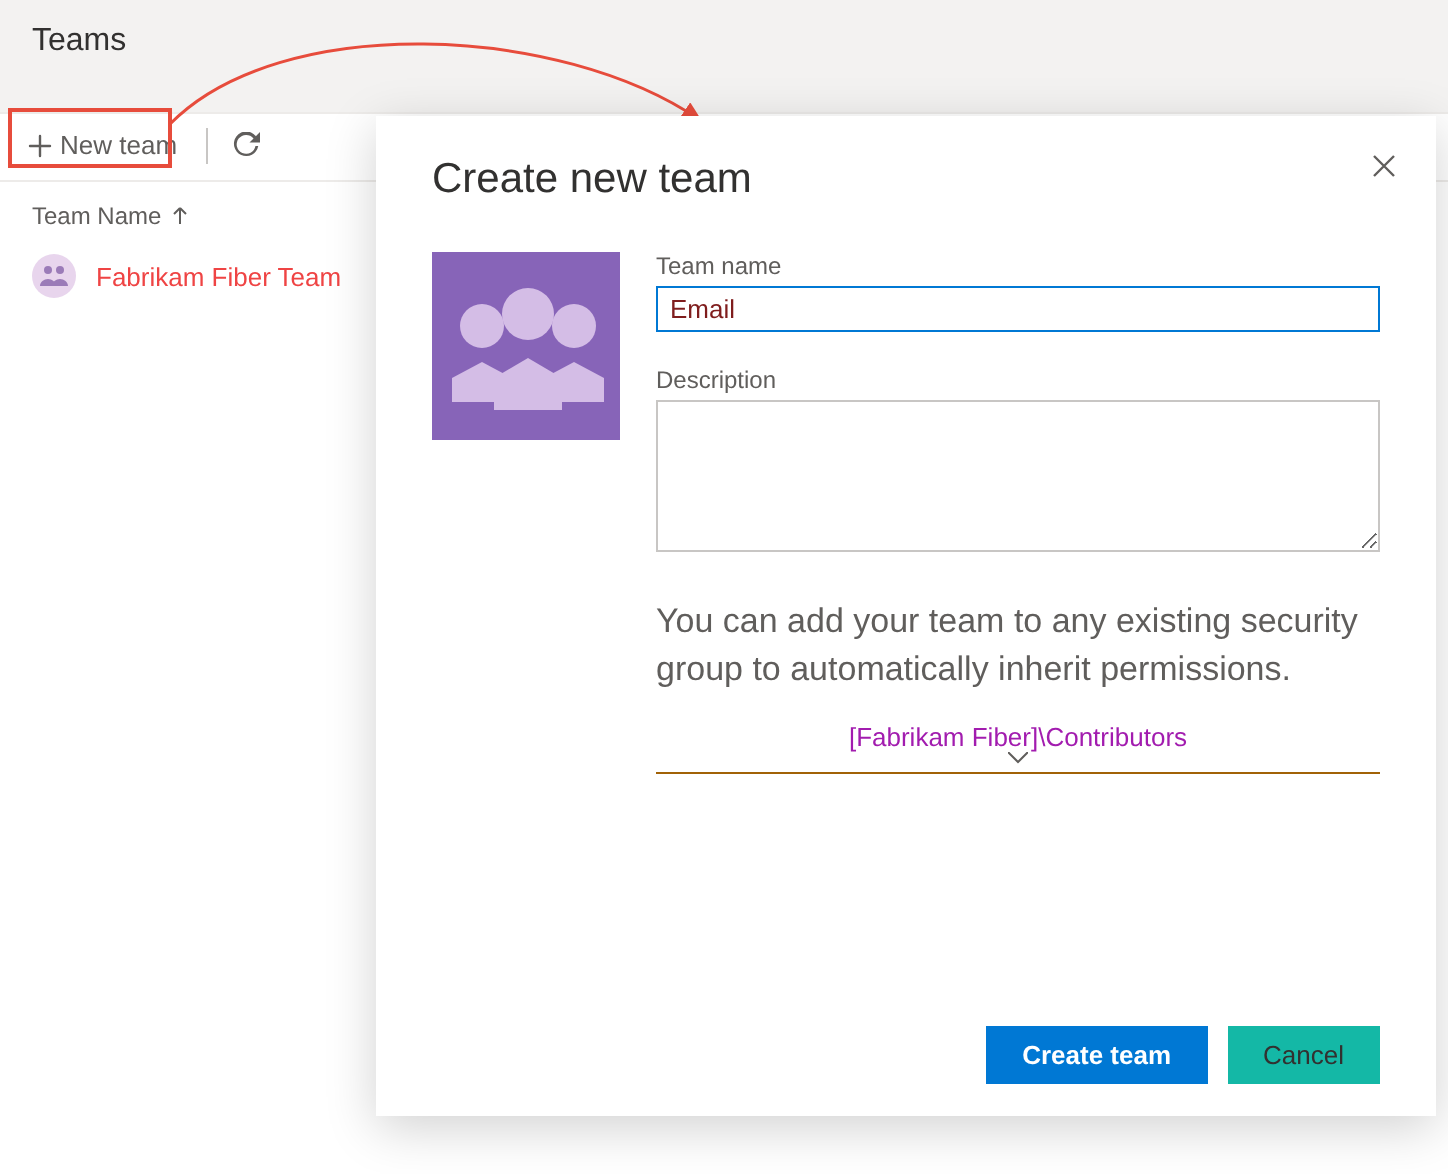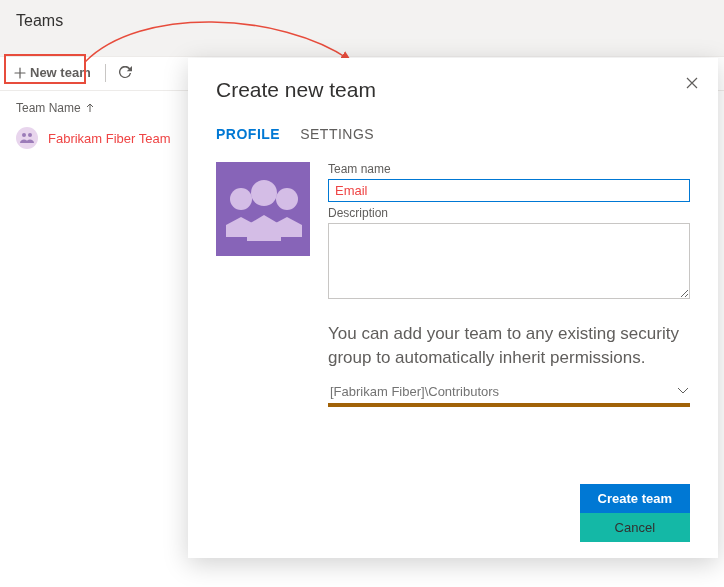--- a/index.html
+++ b/index.html
@@ -34,21 +34,20 @@
     .new-team-btn {
       display: inline-flex;
       align-items: center;
       gap: 4px;
       background: transparent;
       border: none;
       color: #605e5c;
       font-size: 13px;
       padding: 4px 6px;
       cursor: pointer;
-      font-weight: bold;
     }
     .new-team-highlight {
       border: 2px solid #e74c3c;
       padding: 10px 4px;
       position: absolute;
       left: 4px;
       top: 54px;
       width: 82px;
       height: 30px;
       pointer-events: none;
@@ -153,29 +152,29 @@
       flex-shrink: 0;
     }
     .form-fields {
       flex: 1;
     }
     .field-label {
       font-size: 12px;
       color: #605e5c;
       margin-bottom: 3px;
     }
-    .field-label.mt { margin-top: 4px; }
+    .field-label.mt { margin-top: 17px; }
     .text-input {
       width: 100%;
       border: 1px solid #0078d4;
       outline: none;
       padding: 3px 6px;
       font-size: 13px;
       font-family: inherit;
-      color: #ef4444;
+      color: #7f1d1d;
     }
     .desc-input {
       width: 100%;
       height: 76px;
       border: 1px solid #c8c6c4;
       resize: both;
       padding: 4px 6px;
       font-size: 13px;
       font-family: inherit;
       overflow: auto;
@@ -183,36 +182,37 @@
     .perm-block { margin-top: 20px; }
     .perm-desc {
       font-size: 17px;
       color: #605e5c;
       line-height: 1.4;
       margin-bottom: 10px;
     }
     .perm-select {
       width: 100%;
       border: none;
-      border-bottom: 4px solid #a16207;
+      border-bottom: 1px solid #a16207;
       padding: 4px 2px;
       font-size: 13px;
-      color: #737373;
+      color: #a21caf;
       background: transparent;
       display: flex;
       justify-content: space-between;
       align-items: center;
       cursor: pointer;
+      flex-direction: column;
     }
     .dialog-footer {
       position: absolute;
       bottom: 16px;
       right: 28px;
       display: flex;
-      flex-direction: column;
+      gap: 10px;
     }
     .btn {
       font-size: 13px;
       padding: 7px 18px;
       border: none;
       cursor: pointer;
       font-family: inherit;
     }
     .btn-primary {
       background: #0078d4;
@@ -286,24 +286,20 @@
 </svg>
 
 <div class="dialog">
   <button class="close-btn">
     <svg width="12" height="12" viewBox="0 0 12 12">
         <path d="M1 1l10 10M11 1L1 11" stroke="#605e5c" stroke-width="1.2"></path>
       </svg>
   </button>
   <div class="dialog-title">Create new team</div>
 
-  <div class="tabs">
-    <div class="tab active">PROFILE</div>
-    <div class="tab">SETTINGS</div>
-  </div>
 
   <div class="form-area">
     <div class="big-avatar">
       <svg width="92" height="92" viewBox="0 0 92 92">
         <circle cx="24" cy="36" r="11" fill="#d4bde6"></circle>
         <circle cx="47" cy="30" r="13" fill="#d4bde6"></circle>
         <circle cx="70" cy="36" r="11" fill="#d4bde6"></circle>
         <path d="M9 74 v-12 l15-8 15 8 v12z" fill="#d4bde6"></path>
         <path d="M30 78 v-16 l17-10 17 10 v16z" fill="#d4bde6"></path>
         <path d="M55 74 v-12 l15-8 15 8 v12z" fill="#d4bde6"></path>

